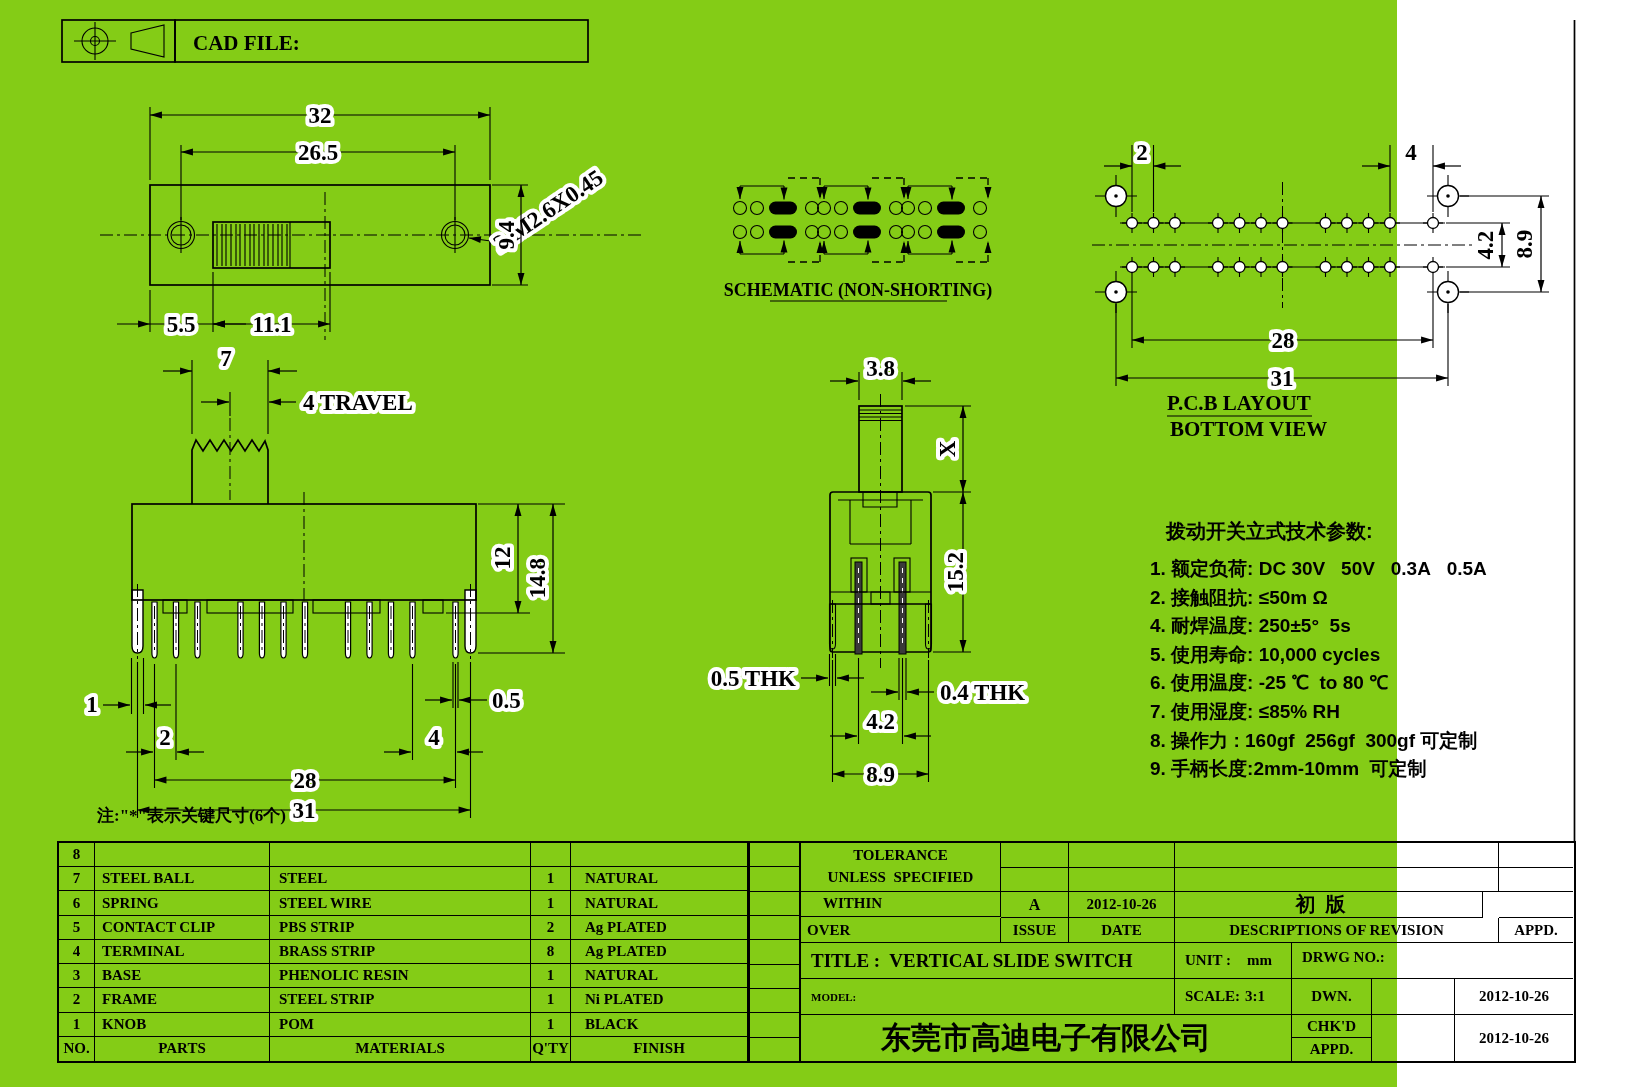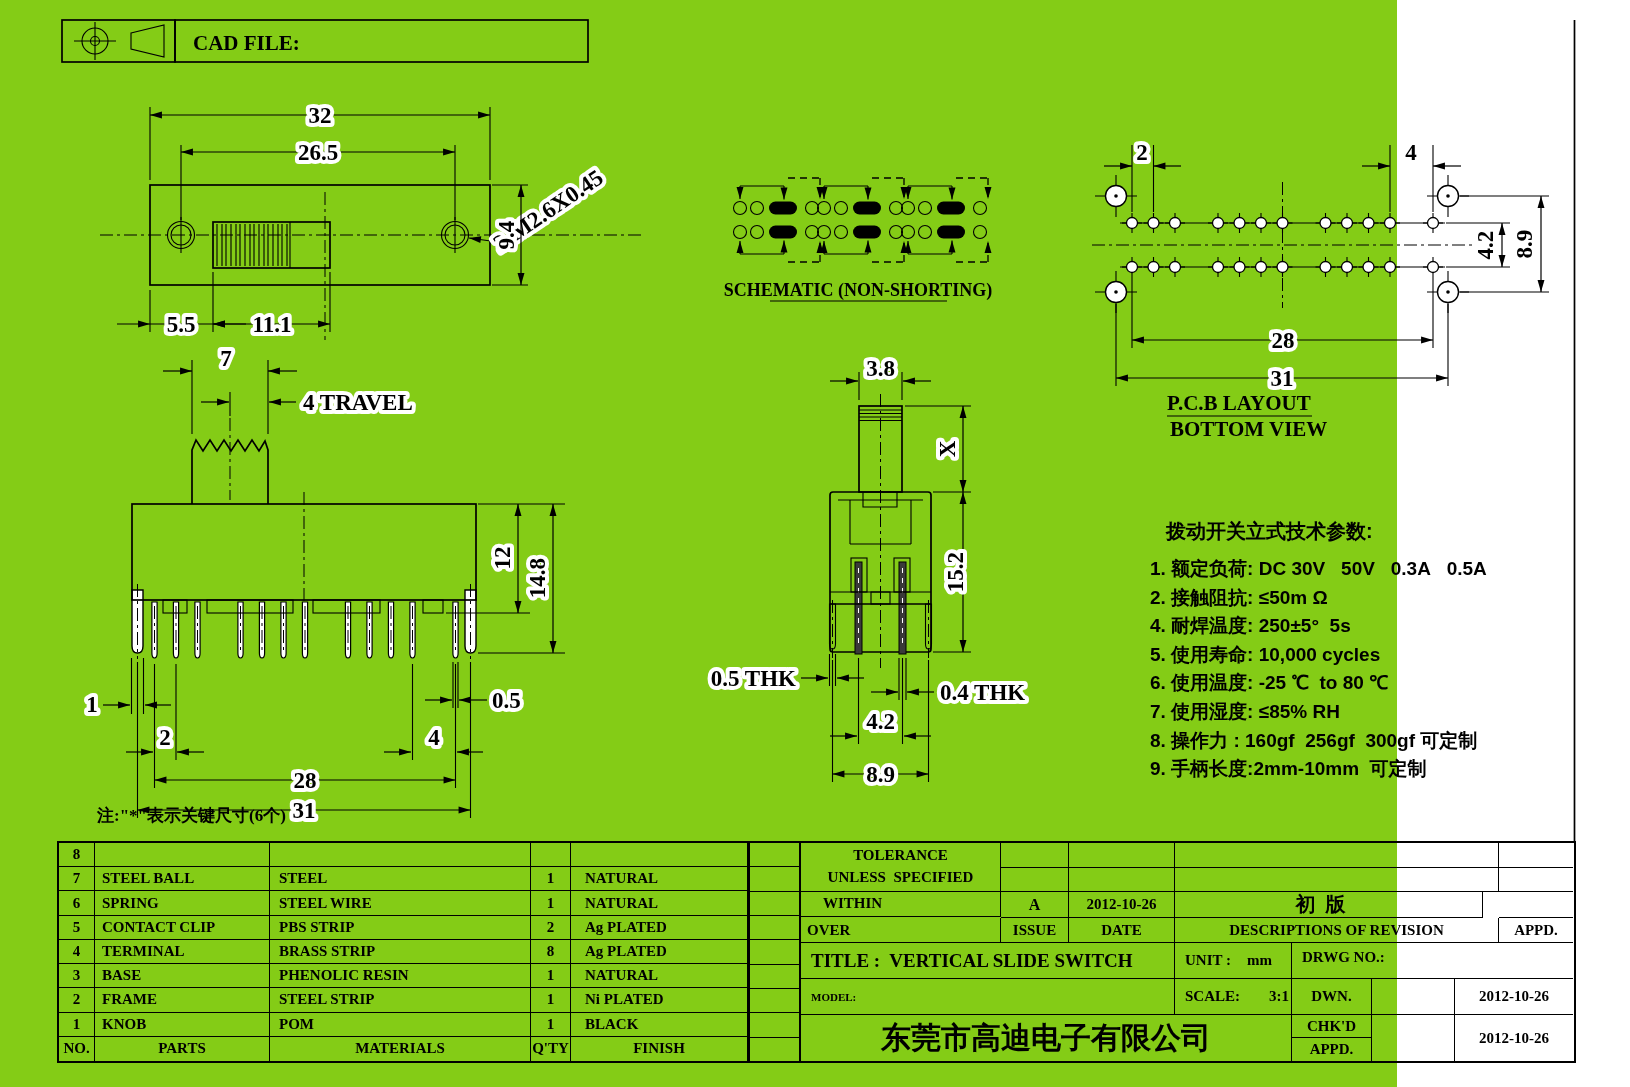--- a/index.html
+++ b/index.html
@@ -499,21 +499,21 @@
   <div class="tc bb cent" style="left:698px;top:75px;width:74px;height:25px">APPD.</div>
 
   <div class="tc br bb" style="left:0;top:100px;width:374px;height:36px;padding-left:10px;font-size:19px">TITLE :&nbsp; VERTICAL SLIDE SWITCH</div>
   <div class="tc br bb" style="left:374px;top:100px;width:117px;height:36px;padding-left:10px;gap:16px">
     <span>UNIT :</span>
     <span>mm</span>
   </div>
   <div class="tc bb" style="left:491px;top:100px;width:281px;height:36px;padding-left:10px;align-items:flex-start;padding-top:6px">DRWG NO.:</div>
 
   <div class="tc br bb" style="left:0;top:136px;width:374px;height:36px;padding-left:10px;font-size:11px">MODEL:</div>
-  <div class="tc br bb" style="left:374px;top:136px;width:117px;height:36px;padding-left:10px;gap:29px">
+  <div class="tc br bb" style="left:374px;top:136px;width:117px;height:36px;padding-left:10px;gap:5px">
     <span>SCALE:</span>
     <span>3:1</span>
   </div>
   <div class="tc br bb cent" style="left:491px;top:136px;width:80px;height:36px">DWN.</div>
   <div class="tc br bb" style="left:571px;top:136px;width:83px;height:36px"></div>
   <div class="tc bb cent" style="left:654px;top:136px;width:118px;height:36px">2012-10-26</div>
 
   <div class="tc br cent" style="left:0;top:172px;width:491px;height:46px;font:bold 30px 'Liberation Sans',sans-serif">东莞市高迪电子有限公司</div>
   <div class="tc br bb cent" style="left:491px;top:172px;width:80px;height:23px">CHK'D</div>
   <div class="tc br cent" style="left:491px;top:195px;width:80px;height:23px">APPD.</div>

